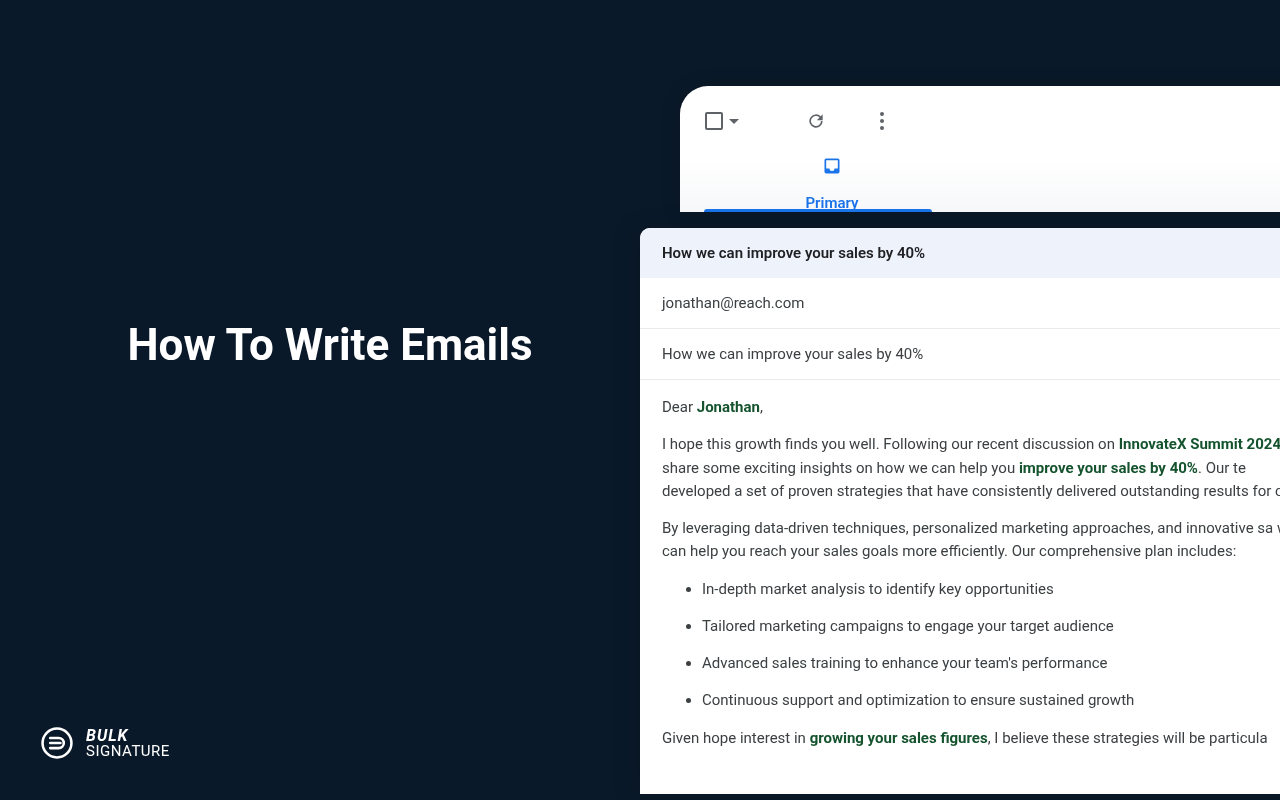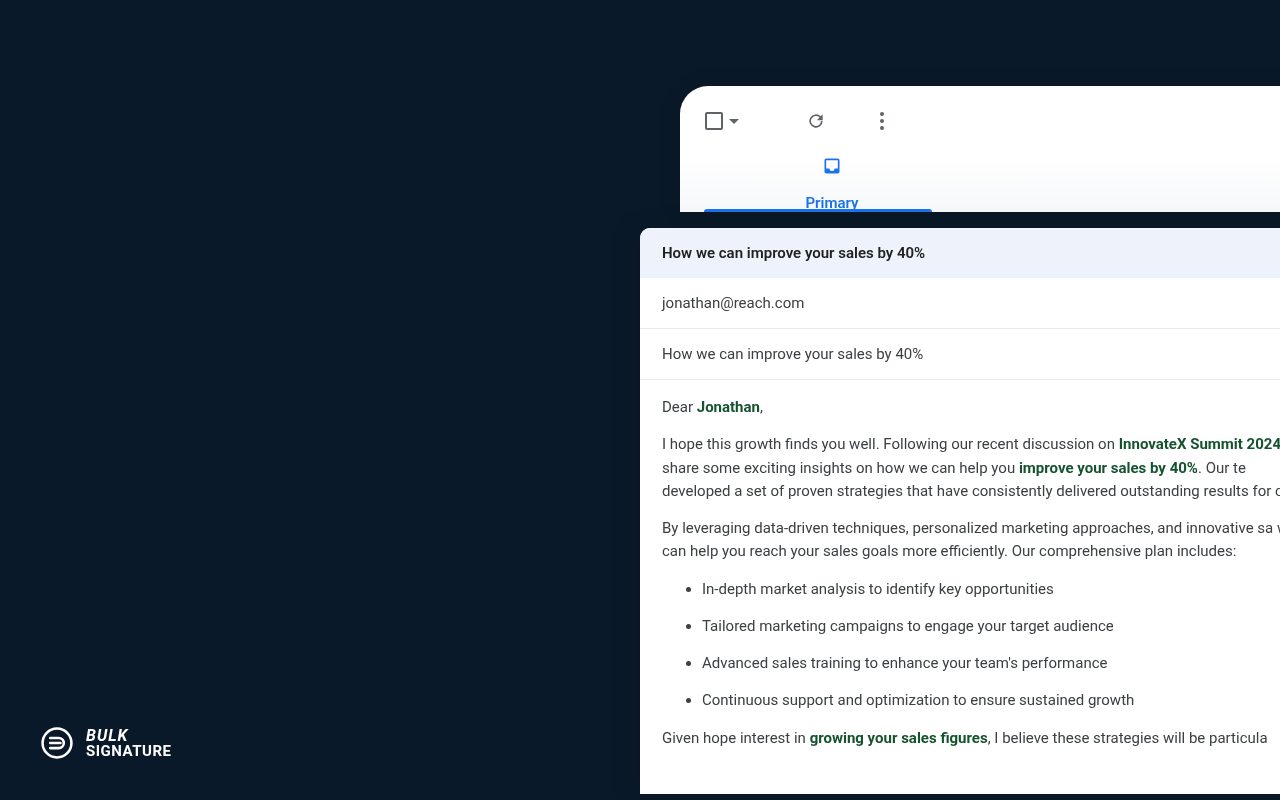--- a/index.html
+++ b/index.html
@@ -36,21 +36,21 @@
     height: 34px;
   }
   .logo-text {
     display: flex;
     flex-direction: column;
     line-height: 1;
     font-weight: 700;
     letter-spacing: 1px;
   }
   .logo-text .top { font-size: 16px; font-style: italic; }
-  .logo-text .bot { font-size: 15px; font-weight: 700; letter-spacing: 0.5px;}
+  .logo-text .bot { font-size: 15px; font-weight: 400; letter-spacing: 0.5px;}
   .inbox-panel {
     position: absolute;
     left: 680px;
     top: 86px;
     width: 700px;
     background: #ffffff;
     border-top-left-radius: 28px;
     box-shadow: 0 0 20px rgba(0,0,0,0.15);
     overflow: hidden;
   }
@@ -152,20 +152,21 @@
   .compose-body ul { margin: 6px 0 14px 40px; }
   .compose-body li { margin-bottom: 14px; }
   .compose-body strong { font-weight: 700; color: #14532d; }
   .gap-refresh { margin-left: 44px; }
   .gap-more { margin-left: 16px; }
 </style>
 </head>
 <body>
 
 <div class="headline">
+  <div>How To Write Emails</div>
 </div>
 
 <div class="logo">
   <svg class="logo-icon" viewBox="0 0 40 40">
     <circle cx="20" cy="20" r="17" stroke="#ffffff" stroke-width="3" fill="none"></circle>
     <path d="M12 14 h10 a6 6 0 0 1 0 12 h-10" stroke="#ffffff" stroke-width="3" fill="none" stroke-linecap="round"></path>
     <line x1="12" y1="20" x2="24" y2="20" stroke="#ffffff" stroke-width="3" stroke-linecap="round"></line>
   </svg>
   <div class="logo-text">
     <span class="top">BULK</span>

